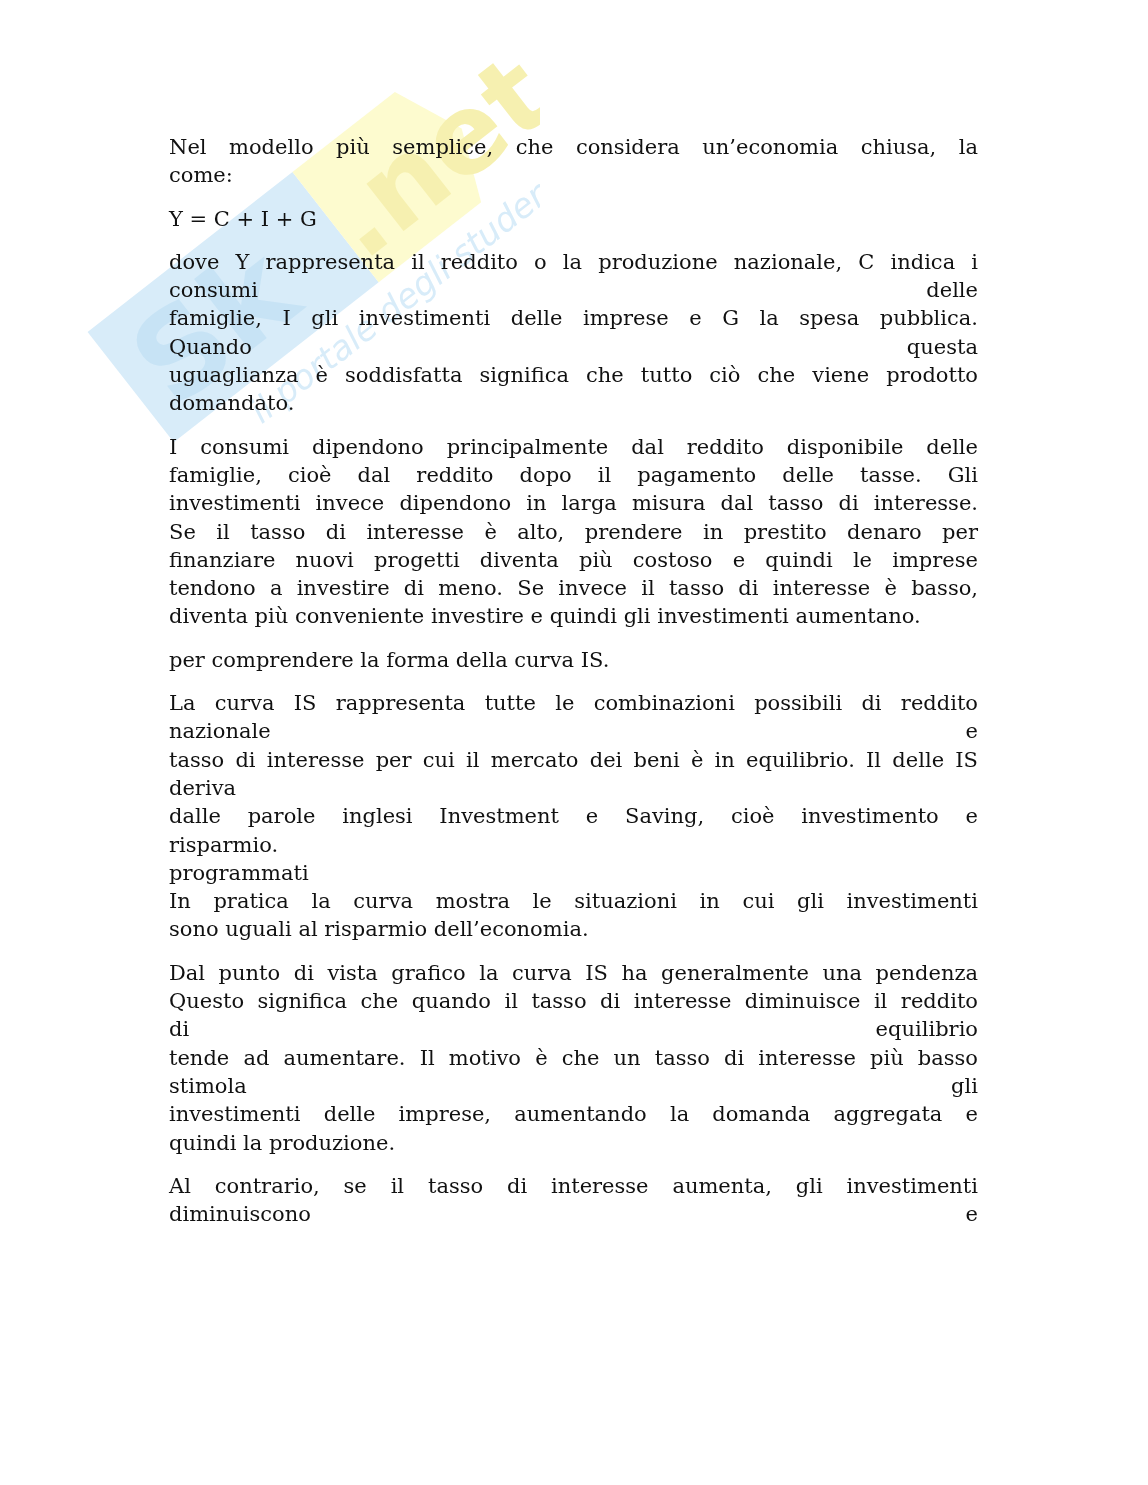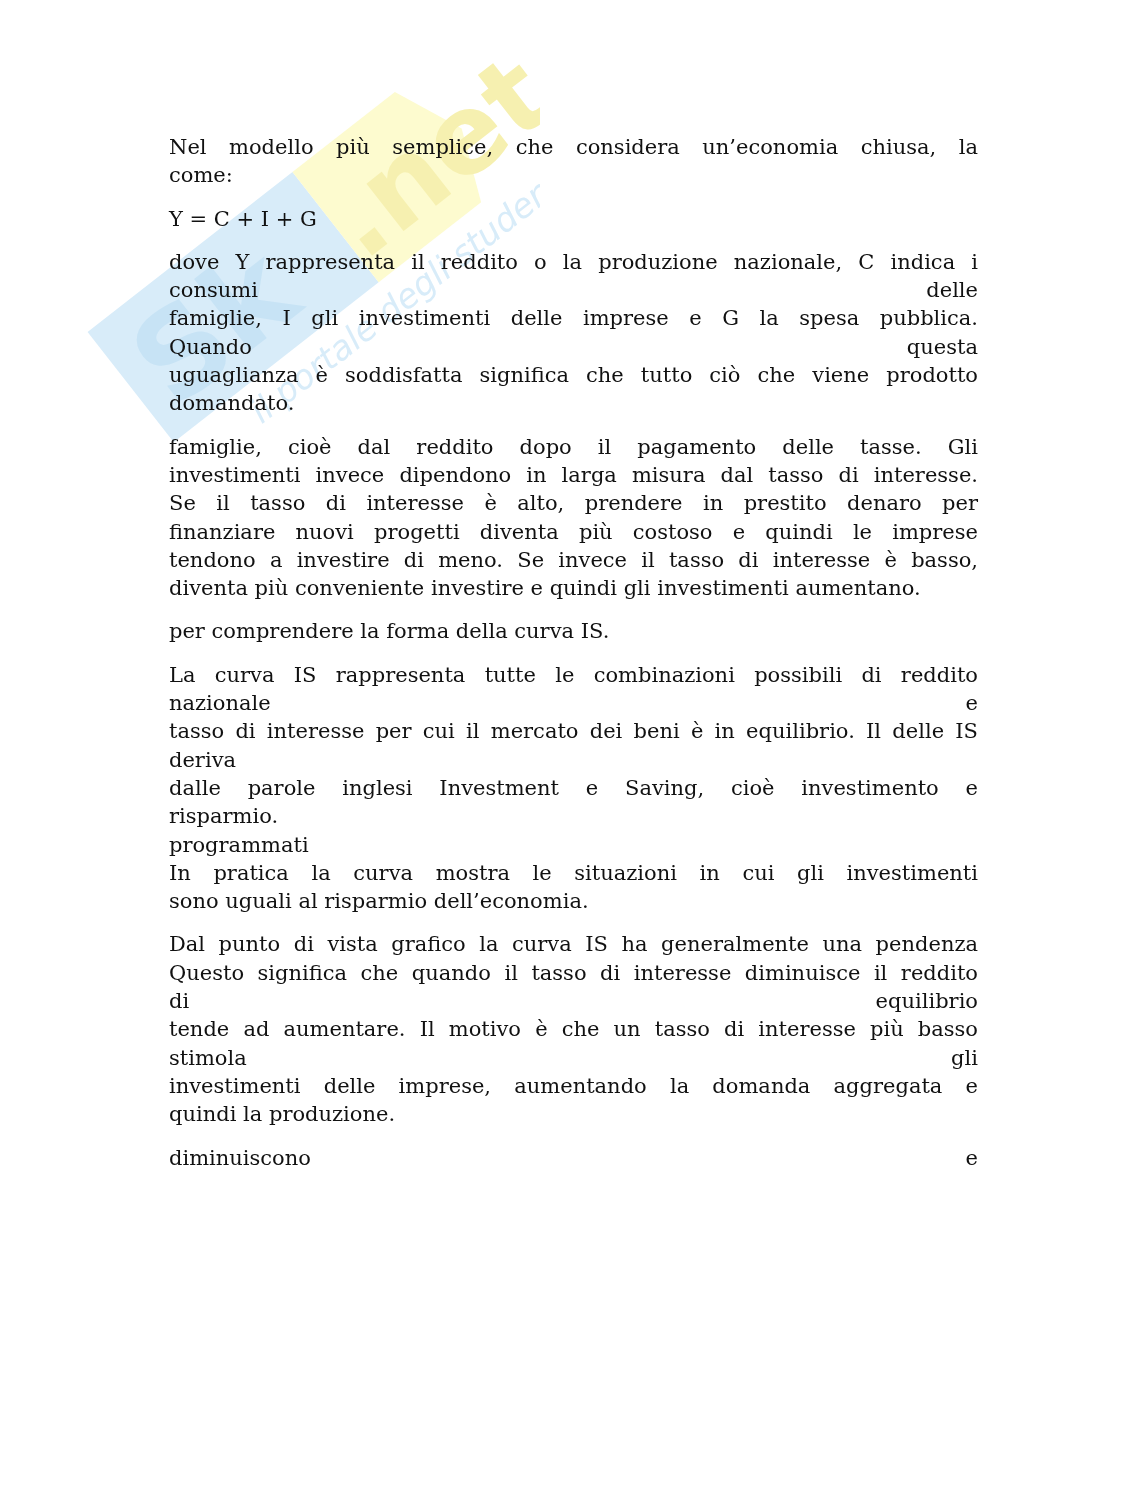--- a/index.html
+++ b/index.html
@@ -75,20 +75,21 @@
   <div class="para">
     <span class="line">dove Y rappresenta il reddito o la produzione nazionale, C indica i</span>
     <span class="line">consumi delle</span>
     <span class="line">famiglie, I gli investimenti delle imprese e G la spesa pubblica.</span>
     <span class="line">Quando questa</span>
     <span class="line">uguaglianza è soddisfatta significa che tutto ciò che viene prodotto</span>
     <span class="line last">domandato.</span>
   </div>
 
   <div class="para">
+    <span class="line">I consumi dipendono principalmente dal reddito disponibile delle</span>
     <span class="line">famiglie, cioè dal reddito dopo il pagamento delle tasse. Gli</span>
     <span class="line">investimenti invece dipendono in larga misura dal tasso di interesse.</span>
     <span class="line">Se il tasso di interesse è alto, prendere in prestito denaro per</span>
     <span class="line">finanziare nuovi progetti diventa più costoso e quindi le imprese</span>
     <span class="line">tendono a investire di meno. Se invece il tasso di interesse è basso,</span>
     <span class="line last">diventa più conveniente investire e quindi gli investimenti aumentano.</span>
   </div>
 
   <div class="para">
     <span class="line last">per comprendere la forma della curva IS.</span>
@@ -110,16 +111,17 @@
     <span class="line">Dal punto di vista grafico la curva IS ha generalmente una pendenza</span>
     <span class="line">Questo significa che quando il tasso di interesse diminuisce il reddito</span>
     <span class="line">di equilibrio</span>
     <span class="line">tende ad aumentare. Il motivo è che un tasso di interesse più basso</span>
     <span class="line">stimola gli</span>
     <span class="line">investimenti delle imprese, aumentando la domanda aggregata e</span>
     <span class="line last">quindi la produzione.</span>
   </div>
 
   <div class="para">
+    <span class="line">Al contrario, se il tasso di interesse aumenta, gli investimenti</span>
     <span class="line">diminuiscono e</span>
   </div>
 
 </main>
 
 </body></html>

